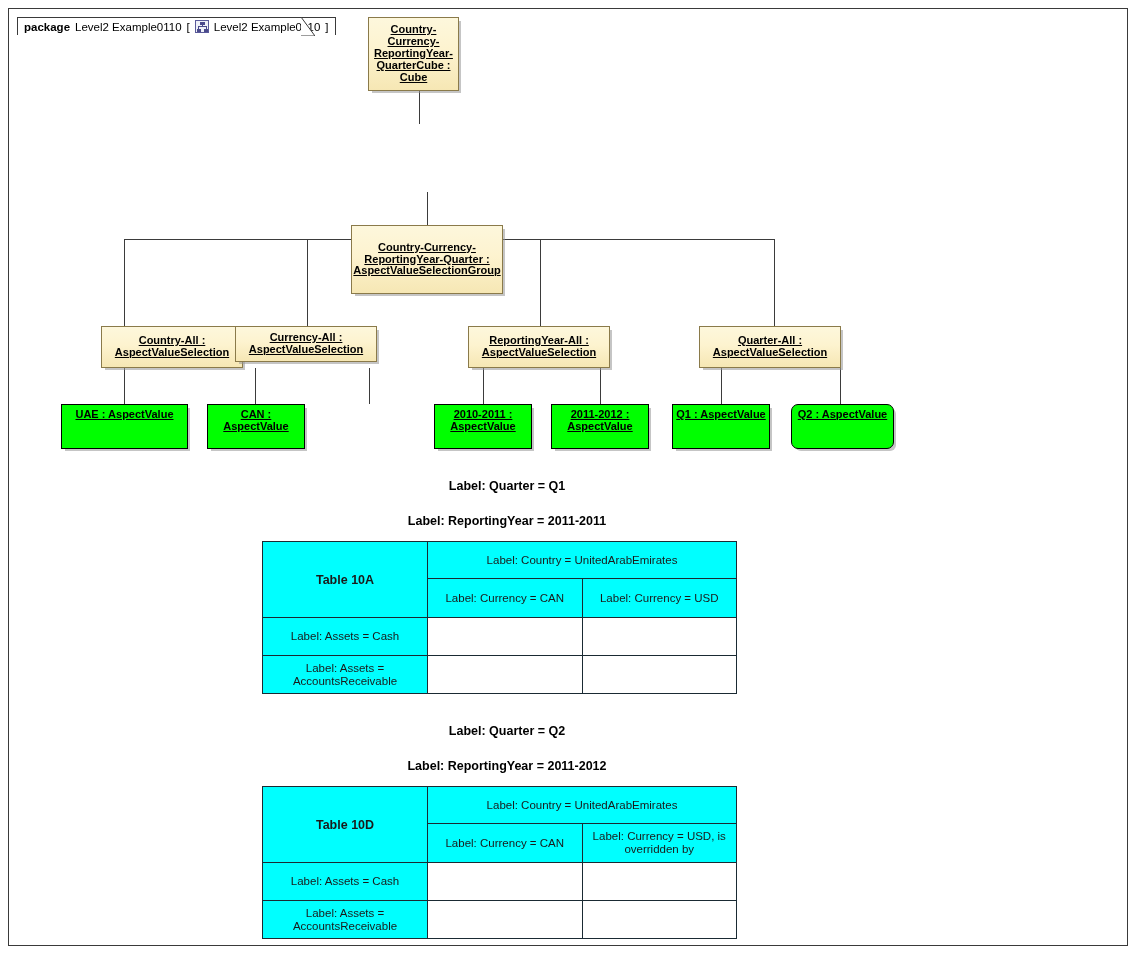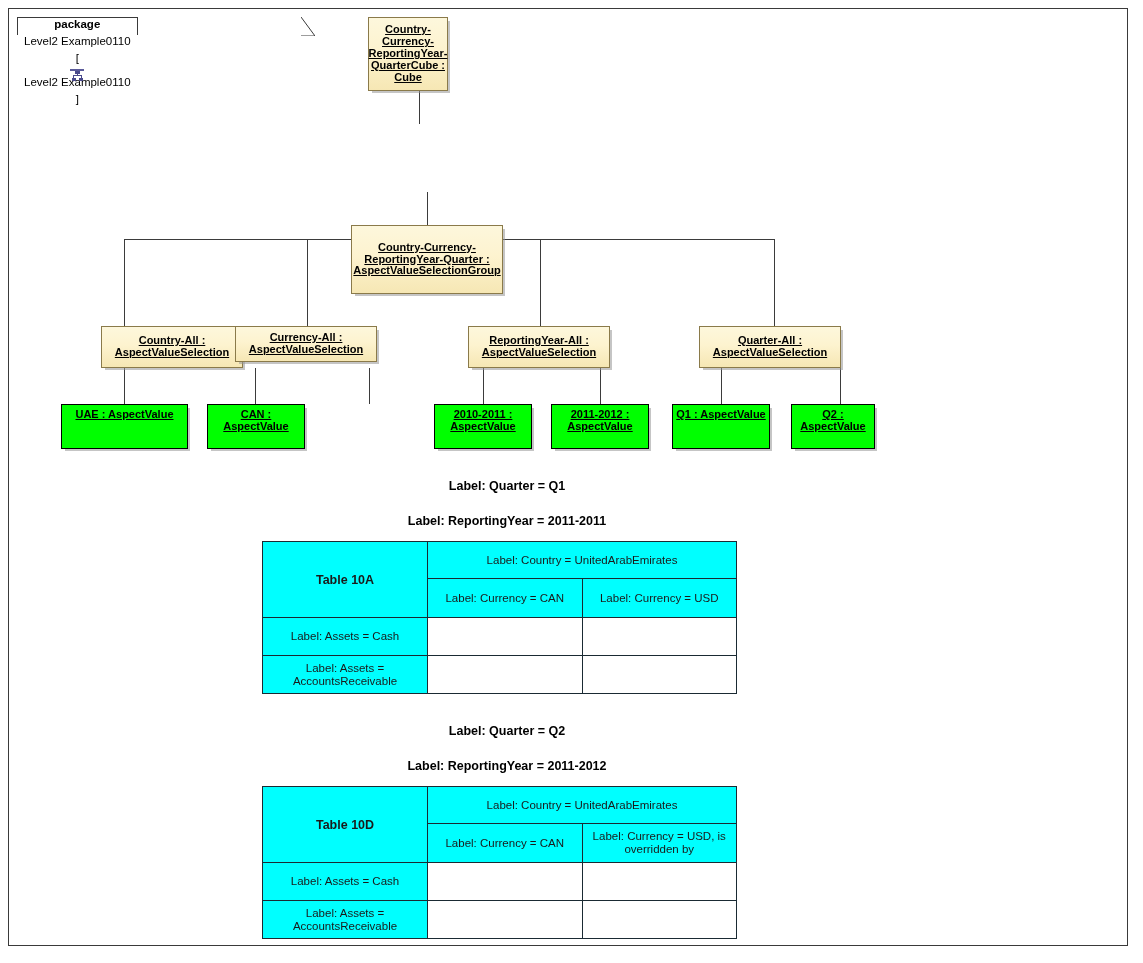--- a/index.html
+++ b/index.html
@@ -12,21 +12,21 @@
   
   #frame{
     position:absolute;left:8px;top:8px;width:1120px;height:938px;
     border:1px solid #3a3a3a;box-sizing:border-box;background:#fff;
   }
   #pkg-tab{
     position:absolute;left:8px;top:8px;height:18px;
     border:1px solid #3a3a3a;border-bottom:none;background:#fff;
     box-sizing:border-box;padding:0 6px 0 6px;
     display:flex;align-items:center;gap:5px;white-space:nowrap;
-    font-size:11.5px;color:#000;z-index:5;flex-direction:column;
+    font-size:11.5px;color:#000;z-index:5;
   }
   #pkg-tab .kw{font-weight:bold;font-size:11.5px;}
   #pkg-tab .nm{font-size:11.5px;}
   #pkg-tab .brk{font-size:11.5px;}
   
   #pkg-fold{
     position:absolute;left:292px;top:8px;width:14px;height:19px;z-index:6;
   }
 
   .pkgicon{display:inline-block;width:14px;height:13px;position:relative;
@@ -118,21 +118,21 @@
   <div class="ln lnv" style="left:765px;top:230px;height:87px;"></div>
 
   <div class="ln lnv" style="left:115px;top:359px;height:36px;"></div>
   <div class="ln lnv" style="left:246px;top:359px;height:36px;"></div>
   <div class="ln lnv" style="left:360px;top:359px;height:36px;"></div>
   <div class="ln lnv" style="left:474px;top:359px;height:36px;"></div>
   <div class="ln lnv" style="left:591px;top:359px;height:36px;"></div>
   <div class="ln lnv" style="left:712px;top:359px;height:36px;"></div>
   <div class="ln lnv" style="left:831px;top:359px;height:36px;"></div>
 
-  <div class="node cls" style="left:359px;top:8px;width:80px;height:74px;">
+  <div class="node cls" style="left:359px;top:8px;width:91px;height:74px;">
     <span class="txt">Country-Currency-ReportingYear-QuarterCube : Cube</span>
   </div>
 
 
   <div class="node cls" style="left:342px;top:216px;width:152px;height:69px;">
     <span class="txt">Country-Currency-ReportingYear-Quarter : AspectValueSelectionGroup</span>
   </div>
 
   <div class="node cls" style="left:44px;top:317px;width:142px;height:42px;margin-left:48px;">
     <span class="txt">Country-All : AspectValueSelection</span>
@@ -155,21 +155,21 @@
   </div>
   <div class="node val" style="left:425px;top:395px;width:98px;height:45px;">
     <span class="txt">2010-2011 : AspectValue</span>
   </div>
   <div class="node val" style="left:542px;top:395px;width:98px;height:45px;">
     <span class="txt">2011-2012 : AspectValue</span>
   </div>
   <div class="node val" style="left:663px;top:395px;width:98px;height:45px;">
     <span class="txt">Q1 : AspectValue</span>
   </div>
-  <div class="node val" style="left:782px;top:395px;width:84px;height:45px;">
+  <div class="node val" style="left:782px;top:395px;width:103px;height:45px;border-radius:7px;">
     <span class="txt">Q2 : AspectValue</span>
   </div>
 
   <div class="cap" style="left:253px;top:470px;width:490px;">Label: Quarter = Q1</div>
   <div class="cap" style="left:253px;top:505px;width:490px;">Label: ReportingYear = 2011-2011</div>
 
   <table class="tbl" style="left:253px;top:532px;width:475px;">
     <tbody>
         <tr>
       <td class="name" rowspan="2" style="width:158px;height:66px;">Table 10A</td>

